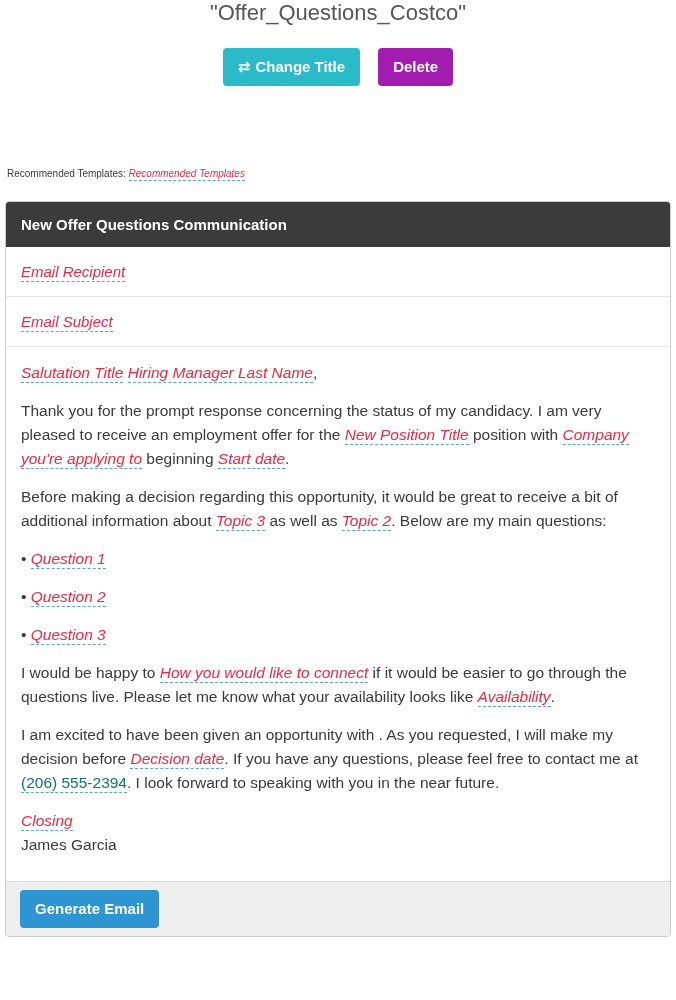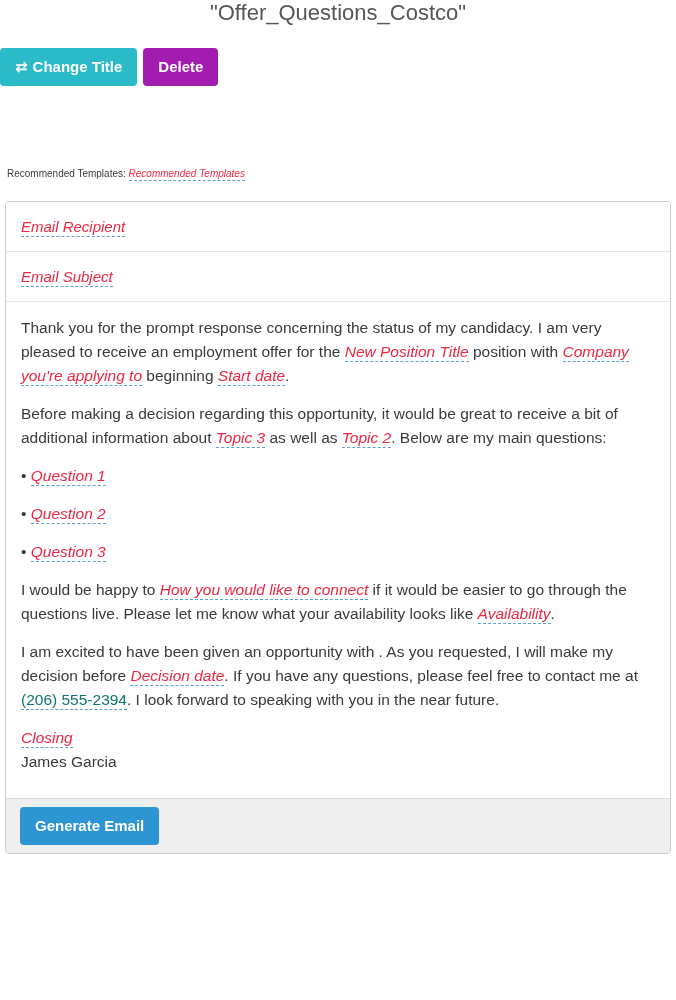--- a/index.html
+++ b/index.html
@@ -22,21 +22,22 @@
   .page-subtitle {
     text-align: center;
     font-size: 22px;
     font-weight: 400;
     color: #565656;
     margin: 0 0 22px;
   }
 
   .btn-row {
     display: flex;
-    gap: 6px;
+    justify-content: center;
+    gap: 18px;
     margin-bottom: 82px;
   }
   .btn {
     border: none;
     border-radius: 4px;
     color: #fff;
     font-weight: bold;
     font-size: 15px;
     font-family: inherit;
     padding: 10px 15px;
@@ -117,30 +118,32 @@
     </button>
     <button class="btn btn-red">Delete</button>
   </div>
 
   <div class="rec-line">
     <span>Recommended Templates:</span>
     <a class="field-link">Recommended Templates</a>
   </div>
 
   <div class="panel">
+    <div class="panel-header">New Offer Questions Communication</div>
 
     <div class="panel-row">
       <a class="field-link">Email Recipient</a>
     </div>
 
     <div class="panel-row">
       <a class="field-link">Email Subject</a>
     </div>
 
     <div class="panel-body">
+        <p><a class="field-link">Salutation Title</a> <a class="field-link">Hiring Manager Last Name</a>,</p>
         <p>Thank you for the prompt response concerning the status of my candidacy. I am very pleased to receive an employment offer for the <a class="field-link">New Position Title</a> position with <a class="field-link">Company you're applying to</a> beginning <a class="field-link">Start date</a>.</p>
         <p>Before making a decision regarding this opportunity, it would be great to receive a bit of additional information about <a class="field-link">Topic 3</a> as well as <a class="field-link">Topic 2</a>. Below are my main questions:</p>
         <p>• <a class="field-link">Question 1</a></p>
         <p>• <a class="field-link">Question 2</a></p>
         <p>• <a class="field-link">Question 3</a></p>
         <p>I would be happy to <a class="field-link">How you would like to connect</a> if it would be easier to go through the questions live. Please let me know what your availability looks like <a class="field-link">Availability</a>.</p>
         <p>I am excited to have been given an opportunity with . As you requested, I will make my decision before <a class="field-link">Decision date</a>. If you have any questions, please feel free to contact me at <a class="tel-link">(206) 555-2394</a>. I look forward to speaking with you in the near future.</p>
         <p class="tight"><a class="field-link">Closing</a></p>
         <p class="tight">James Garcia</p>
       </div>

